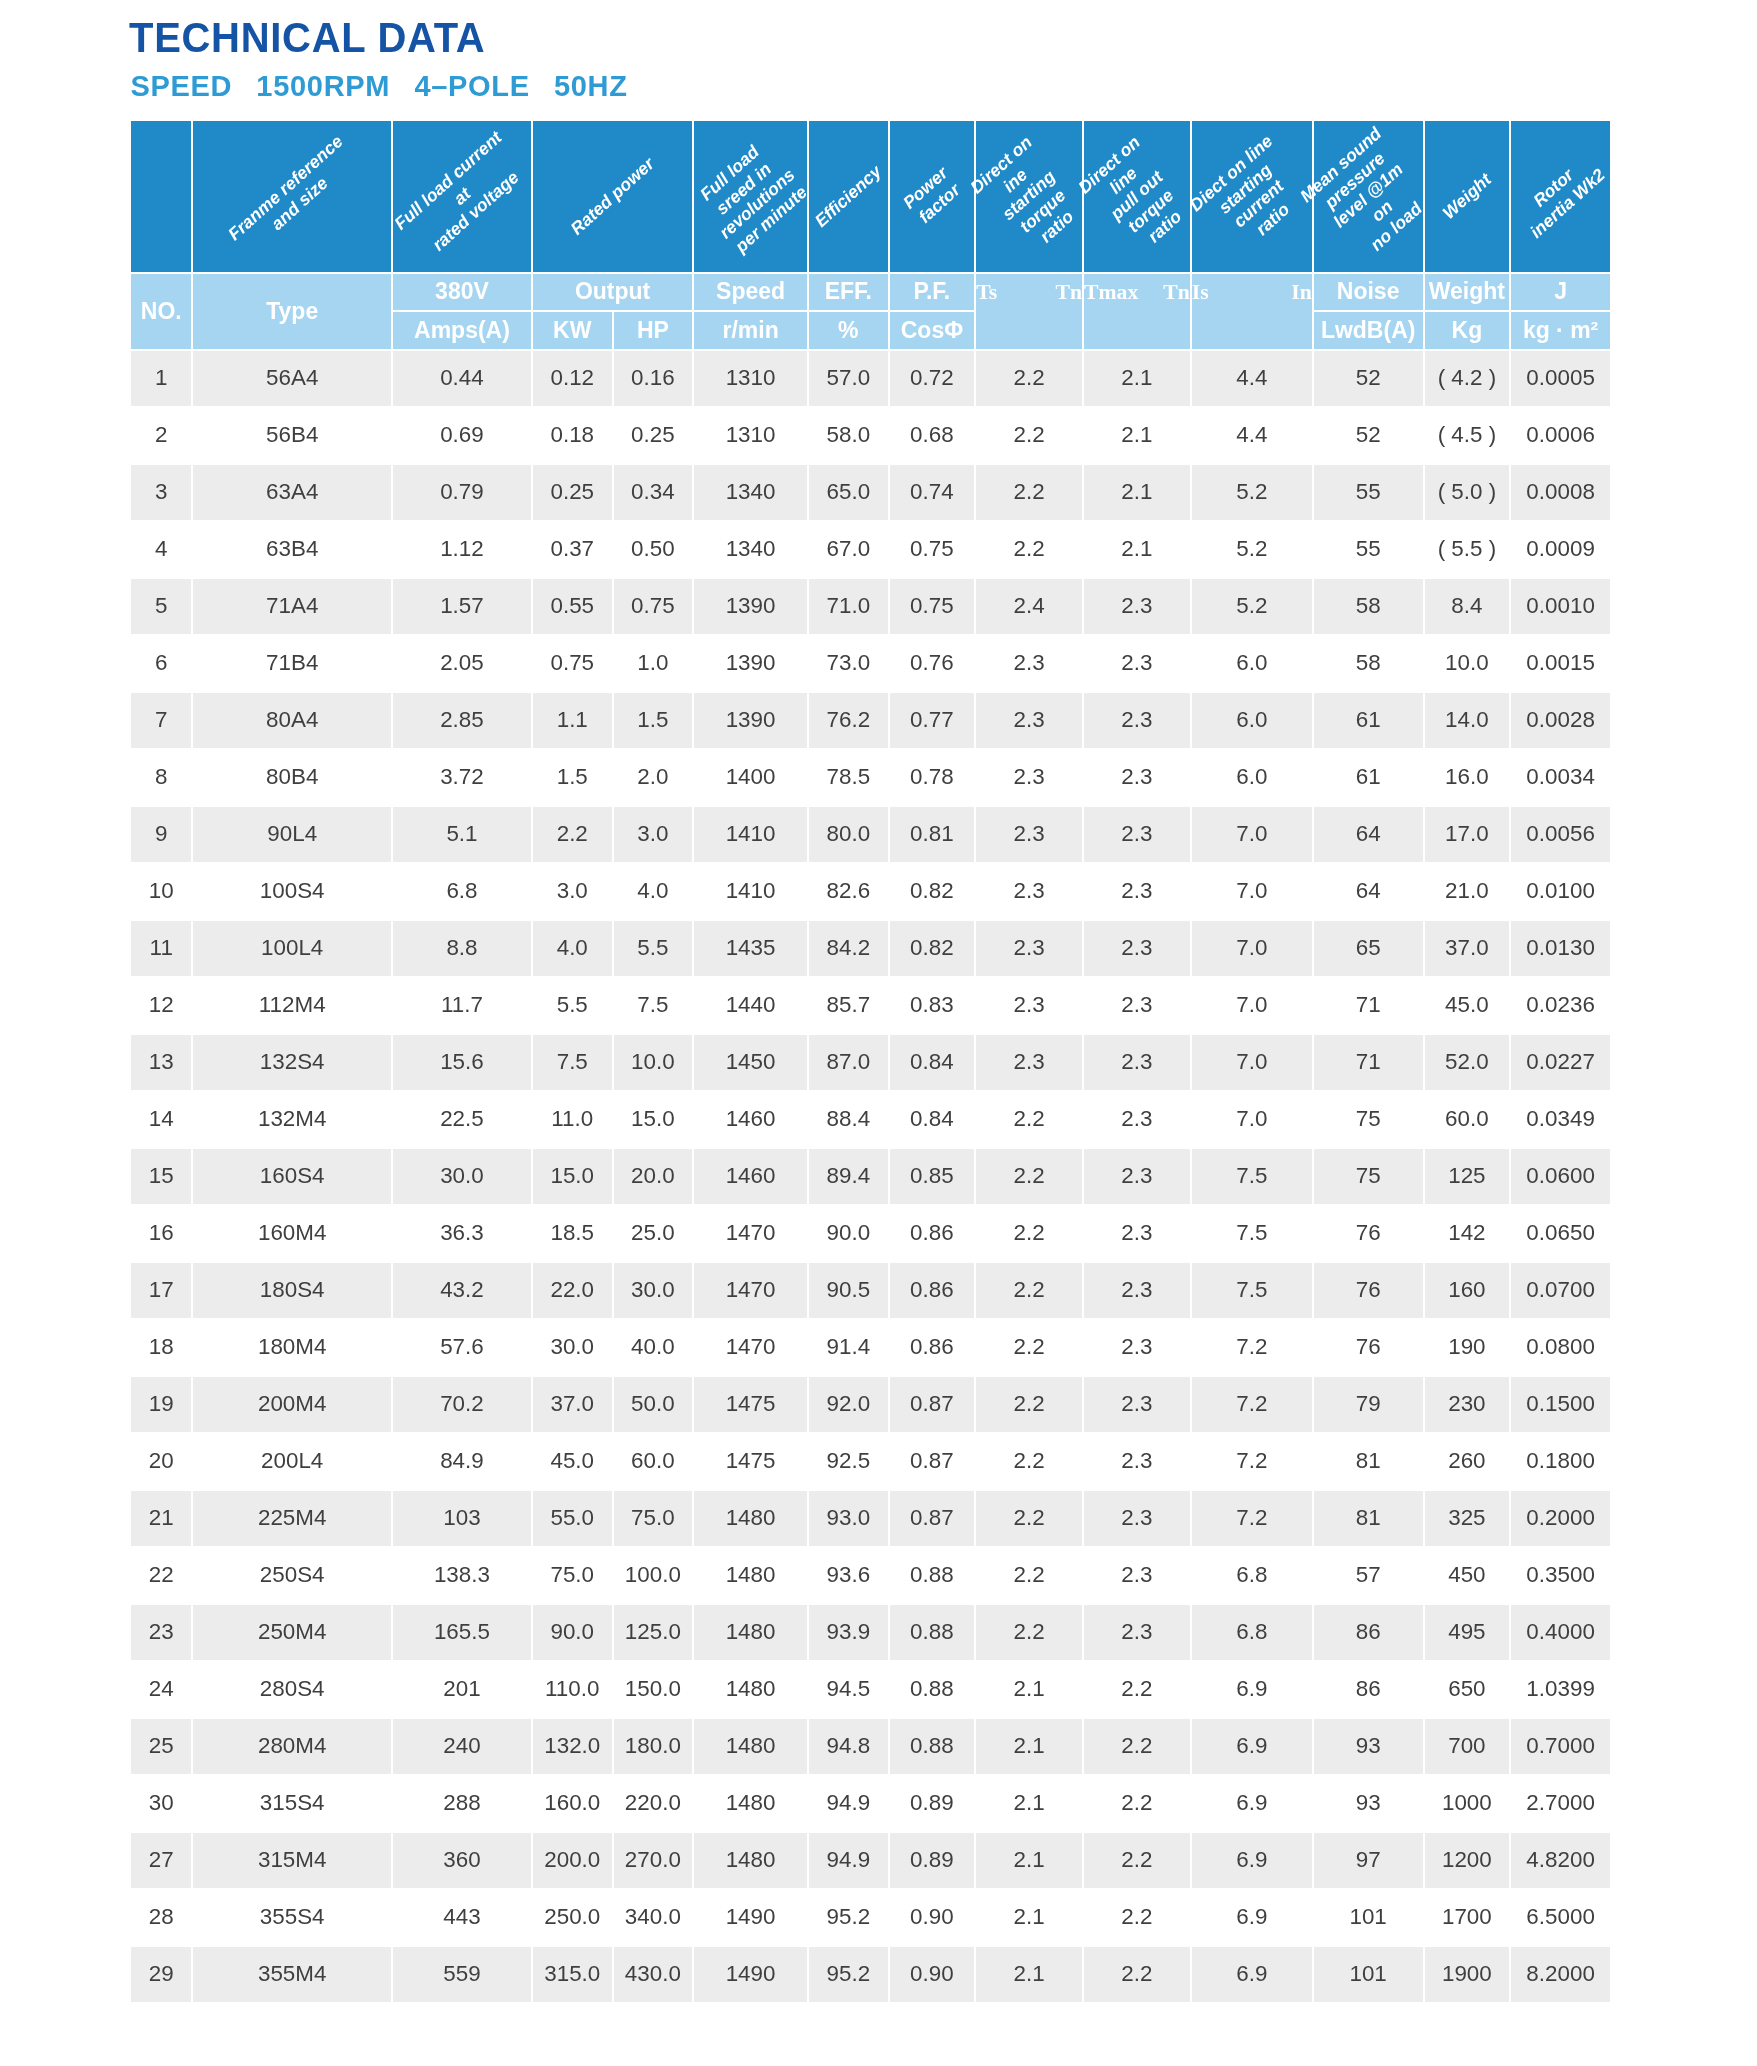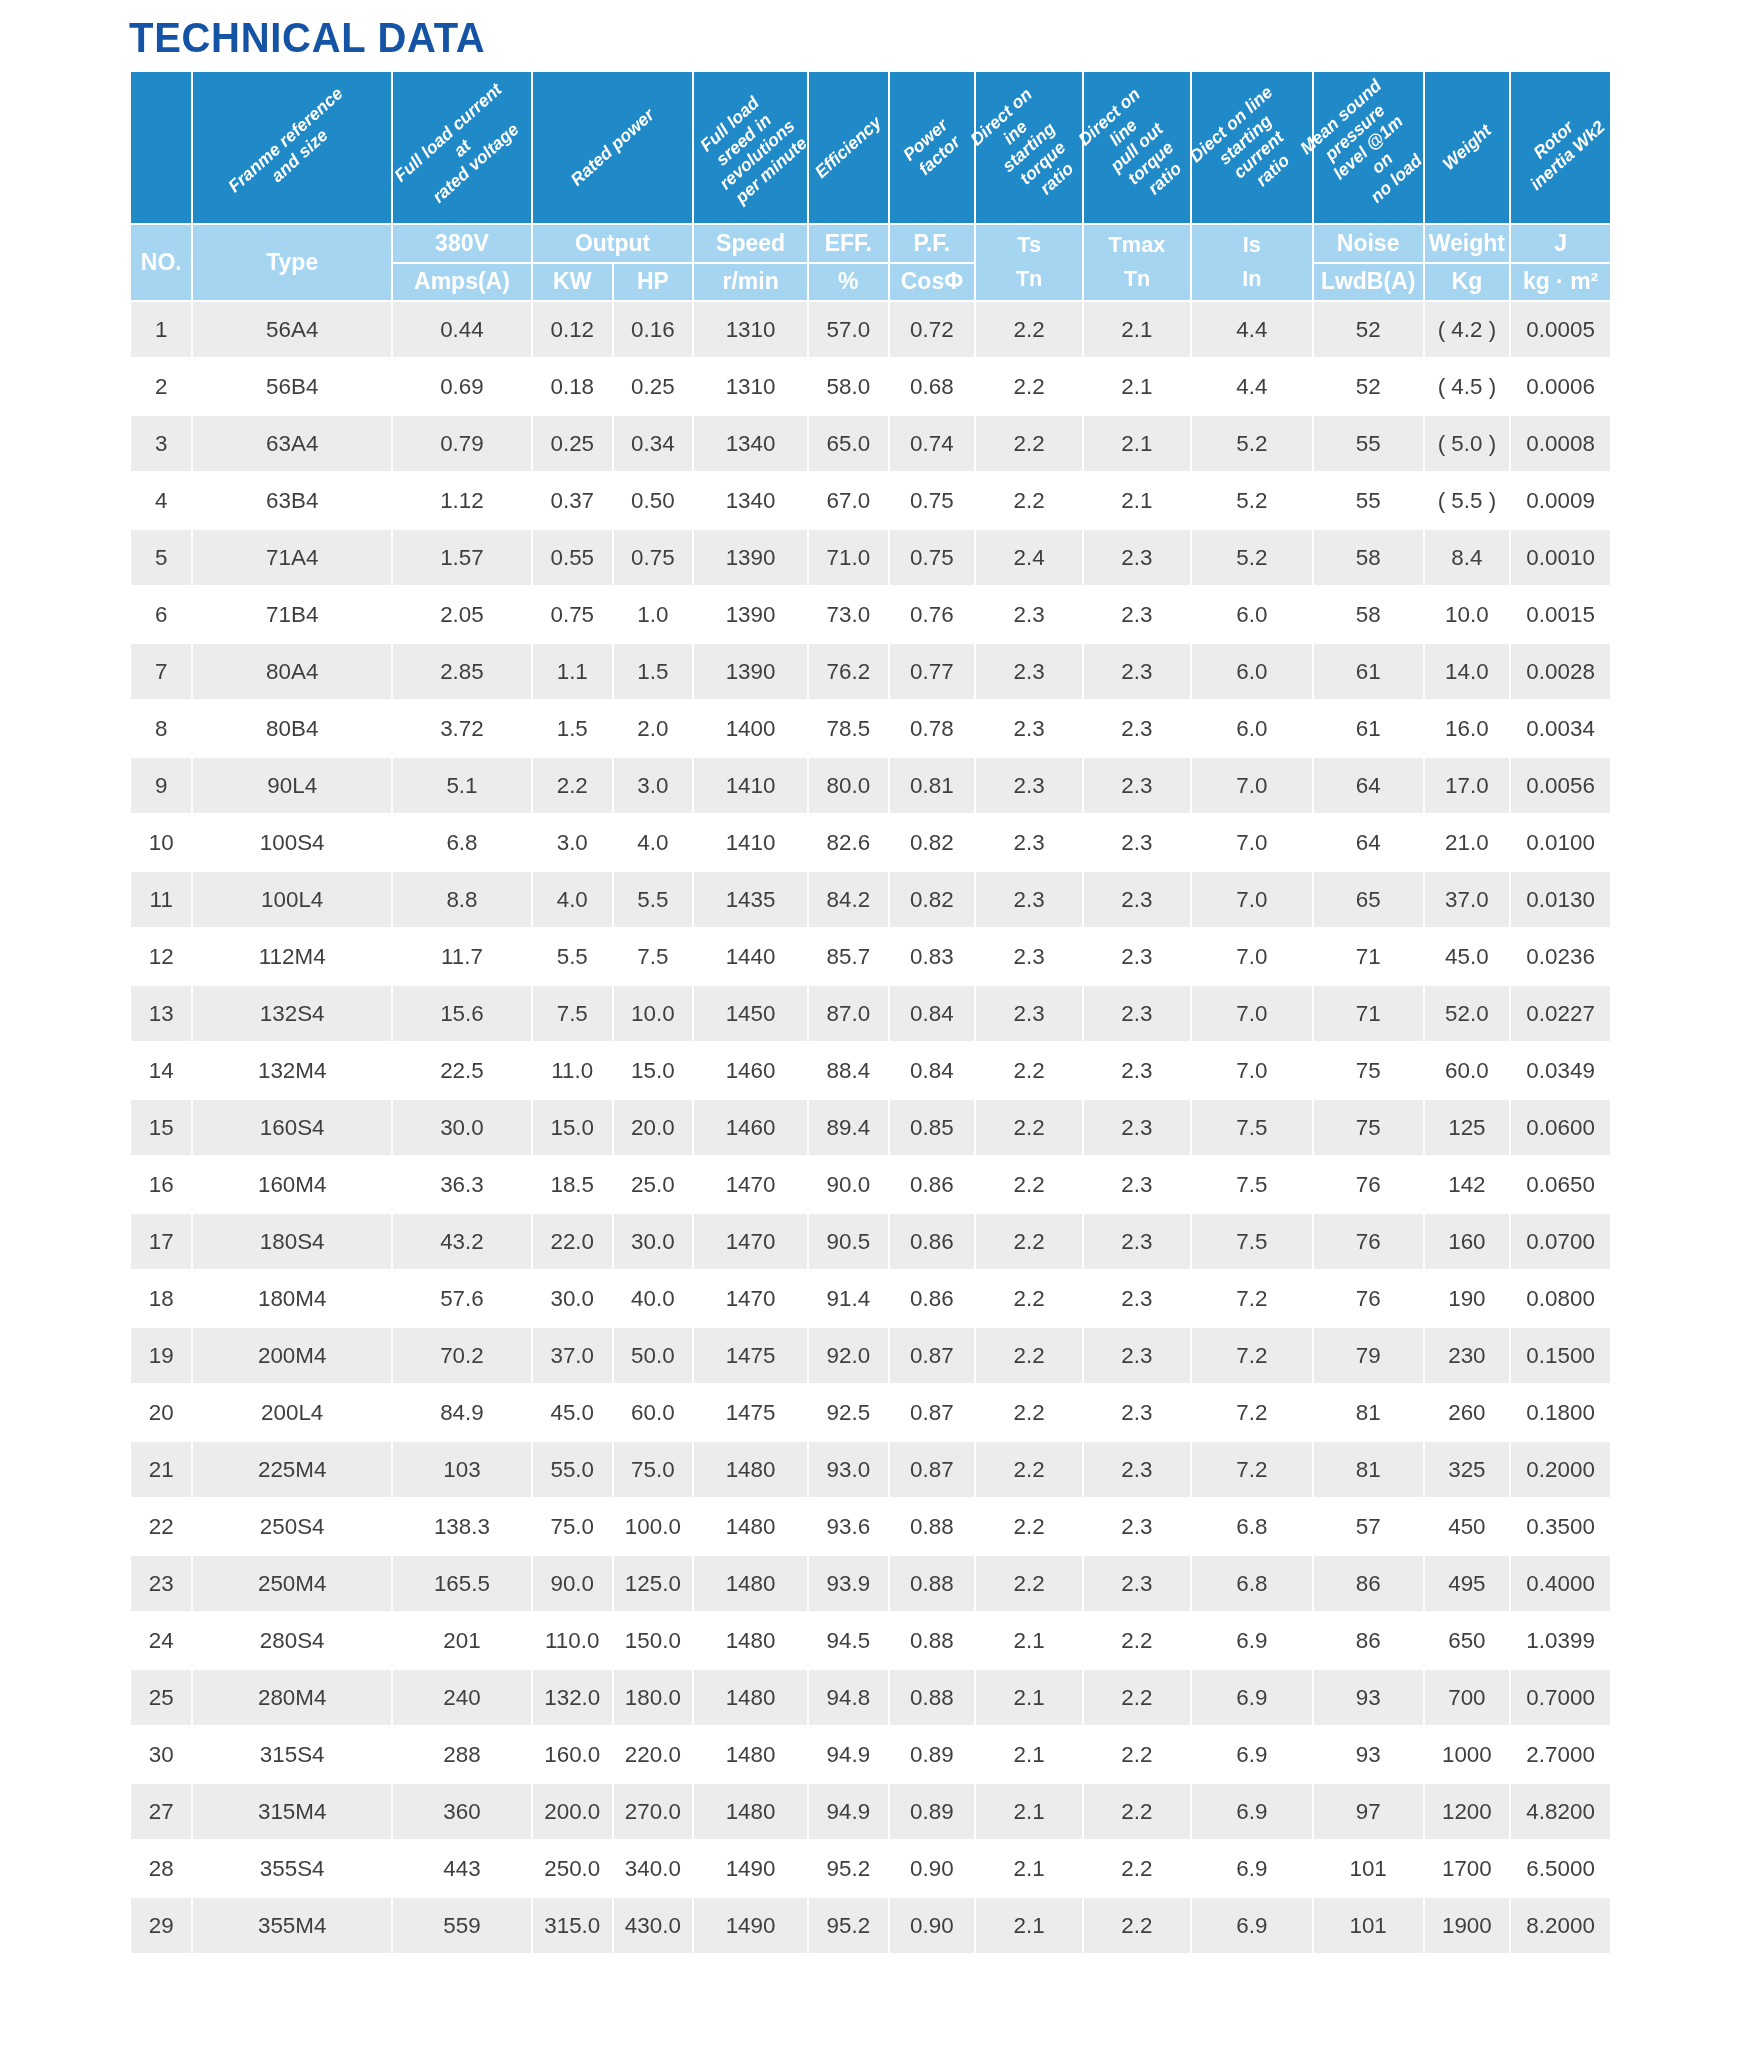--- a/index.html
+++ b/index.html
@@ -31,37 +31,38 @@
     font-weight:bold;font-style:italic;font-size:17.5px;line-height:1.18;
     text-align:center;
   }
   
   th.sub{
     background:#a6d5f1;color:#ffffff;font-weight:bold;font-size:23px;
     height:36px;text-align:center;vertical-align:middle;
   }
   th.sub.tall{height:75px;}
   .two-line{
-    display:flex;flex-direction:column;justify-content:space-between;
-    height:70px;padding:4.2px 0 5.6px 0;box-sizing:border-box;
+    display:flex;flex-direction:row;justify-content:space-between;
+    height:70px;padding:4.2px 0 5.6px 0;box-sizing:border-box;font-family:Liberation Serif, serif;
   }
   .two-line span{display:block;font-size:21.7px;}
   
   td.cell{
     height:55px;text-align:center;vertical-align:middle;
     font-size:22.4px;color:#3f3f3f;
   }
   tr.odd td{background:#ececec;}
   tr.even td{background:#ffffff;}
 </style>
 </head>
 <body>
 
 <div class="content">
   <h1 class="page-title">TECHNICAL DATA</h1>
+  <h2 class="page-subtitle">SPEED  1500RPM  4–POLE 50HZ</h2>
 
   <table class="tech">
     <colgroup>
       <col style="width:60px">
         <col style="width:196px">
         <col style="width:137px">
       <col style="width:78px">
         <col style="width:78px">
         <col style="width:112px">
       <col style="width:78px">

